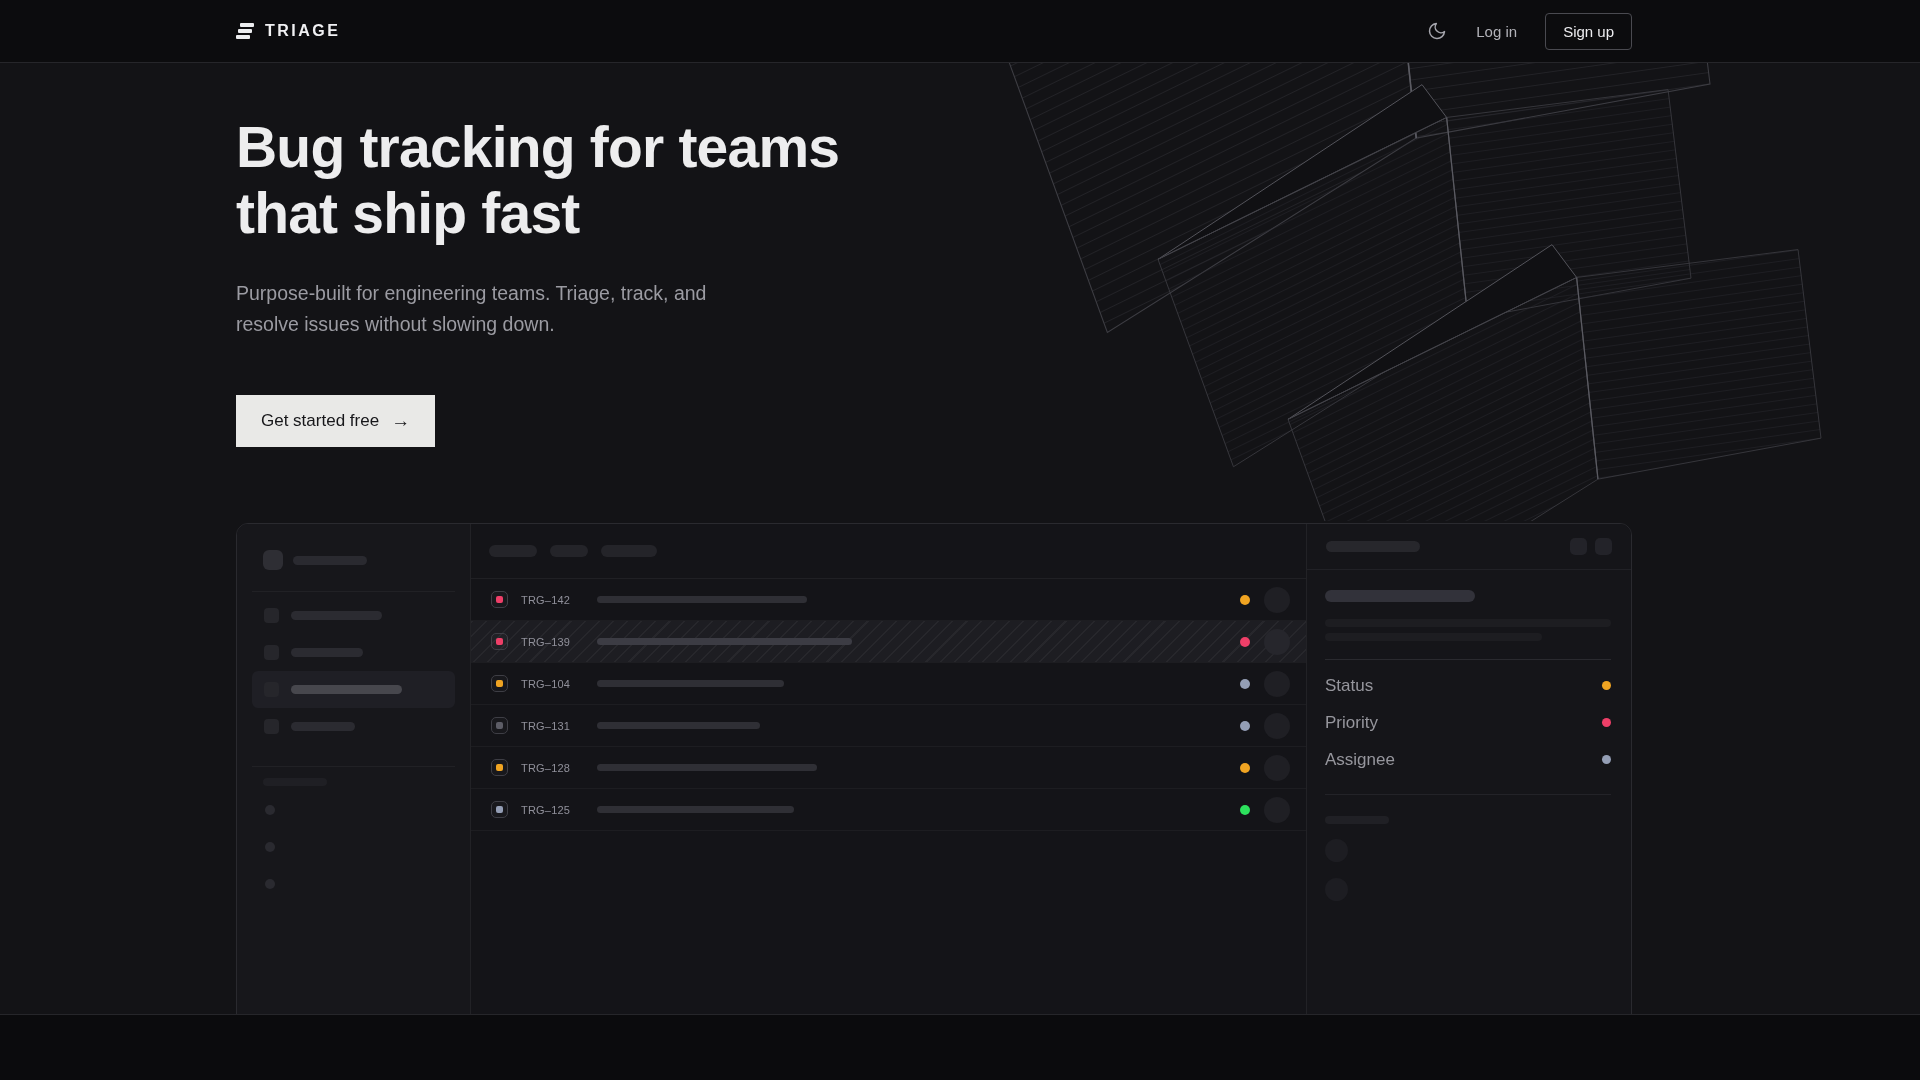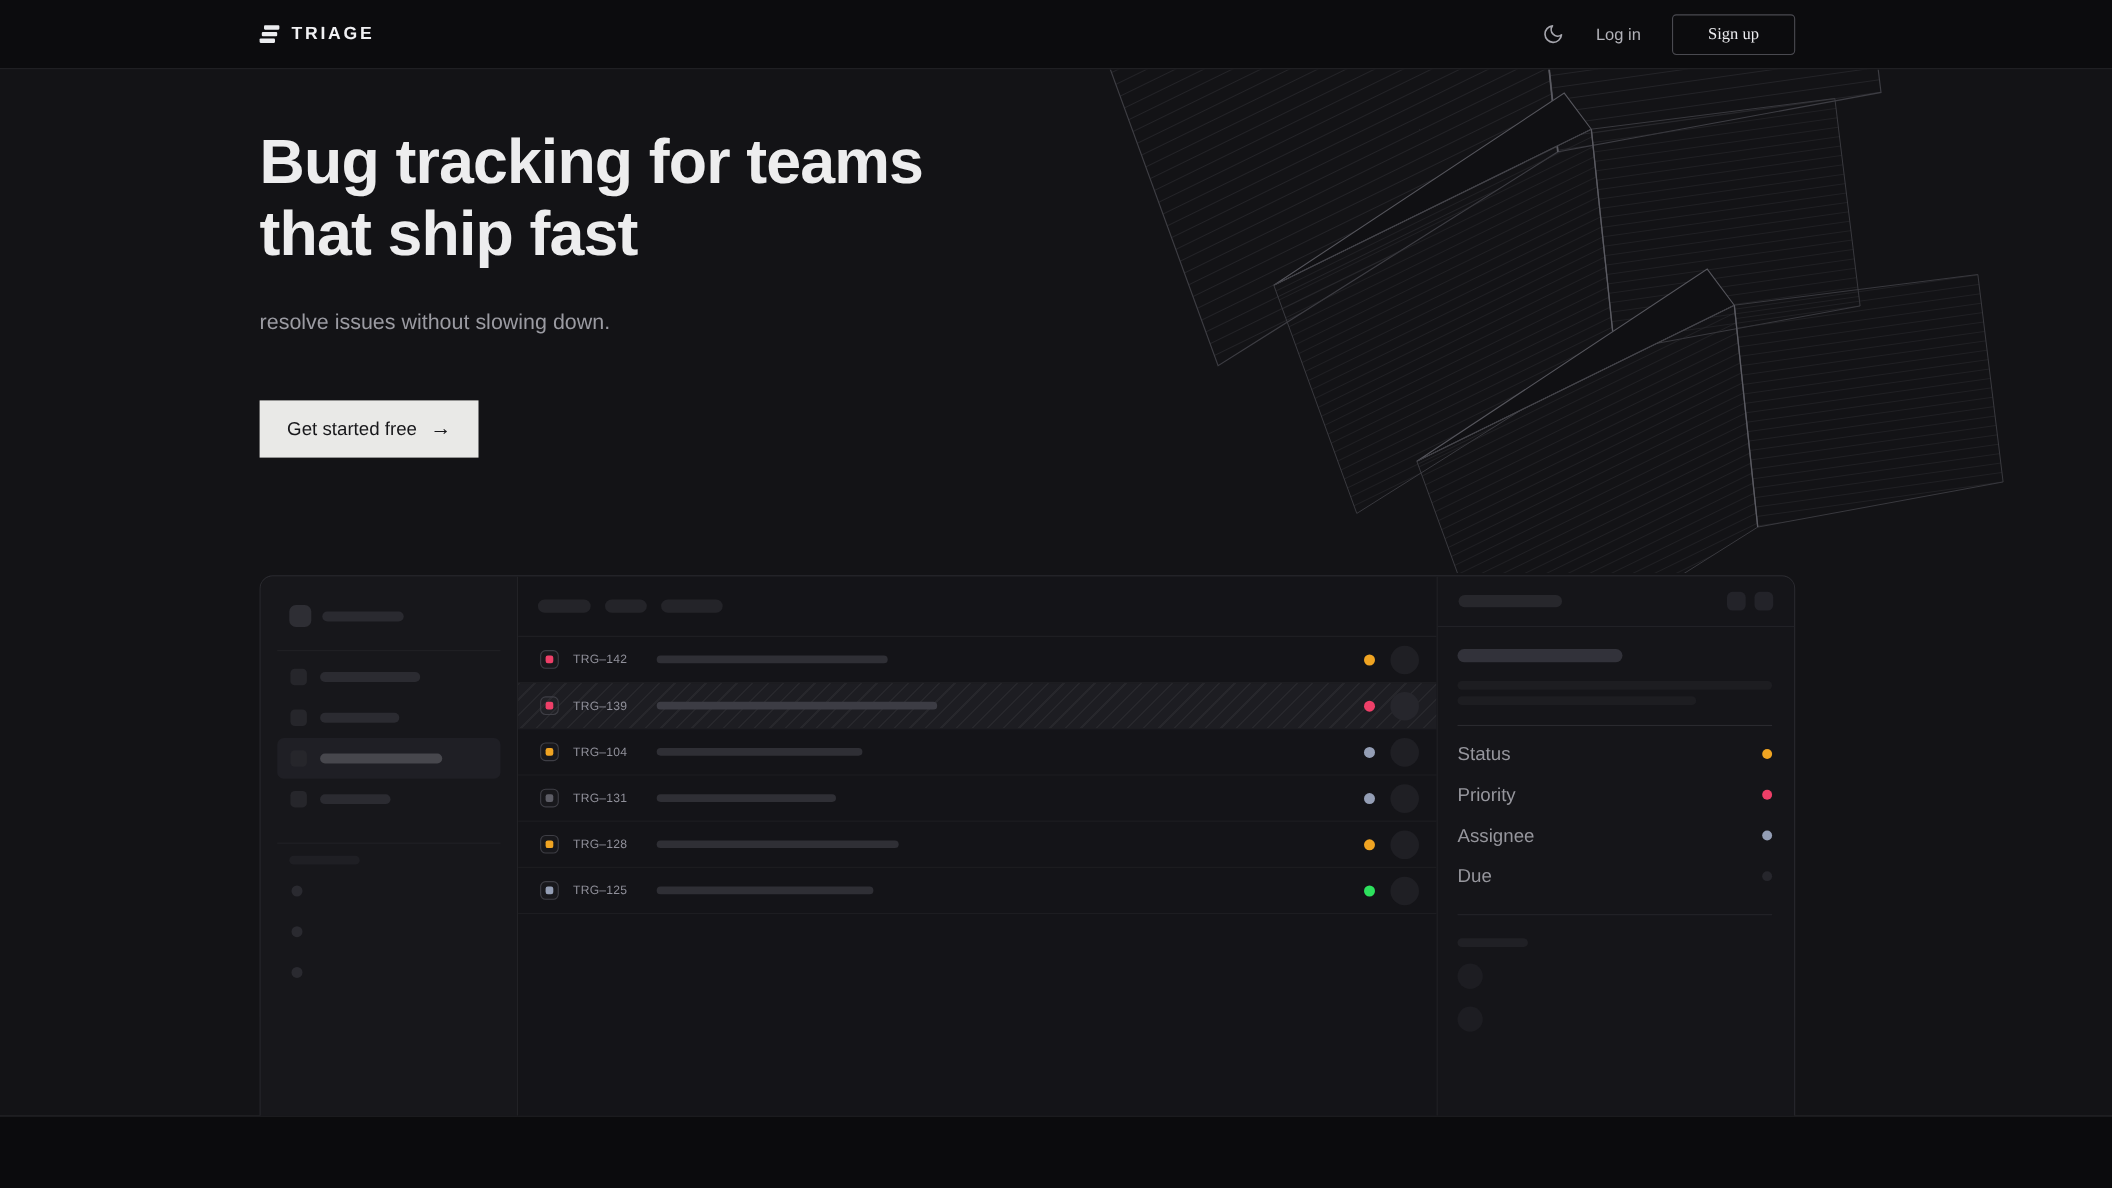--- a/index.html
+++ b/index.html
@@ -11,21 +11,21 @@
          display:flex; align-items:center; padding:0 288px 0 236px; position:relative; z-index:3; }
   .logo { display:flex; align-items:center; gap:11px; cursor:pointer; }
   .logo-mark { display:flex; flex-direction:column; gap:2.5px; width:18px; }
   .logo-mark .bar { height:3.5px; width:14px; background:#ecedef; border-radius:1px; }
   .logo-mark .b1 { margin-left:4px; } .logo-mark .b2 { margin-left:2px; } .logo-mark .b3 { margin-left:0; }
   .brand { font-size:16px; font-weight:700; letter-spacing:2.5px; color:#f1f1f3; }
   .nav-right { margin-left:auto; display:flex; align-items:center; gap:28px; }
   .moon-btn { width:22px; height:22px; display:flex; align-items:center; justify-content:center; cursor:pointer; }
   .login { font-size:15px; color:#b3b3b9; cursor:pointer; }
   .signup { font-size:15px; color:#ededf0; background:transparent; border:1px solid #4a4a50;
-            border-radius:4px; padding:9px 32px; cursor:pointer; font-family:Liberation Serif, serif; }
+            border-radius:4px; padding:9px 17px; cursor:pointer; font-family:Liberation Sans, sans-serif; }
 
   
   .hero { position:relative; height:952px; background:#131316; border-bottom:1px solid #26262a; overflow:hidden; }
   .deco { position:absolute; top:0; left:0; pointer-events:none; z-index:0; }
   .hero-inner { position:relative; z-index:1; padding:52px 0 0 236px; }
   h1 { font-size:57px; line-height:1.15; font-weight:700; letter-spacing:-0.8px; color:#ededee; }
   h1 span { display:block; }
   .subtitle { margin-top:32px; font-size:19.5px; line-height:1.58; color:#9b9ba2; }
   .subtitle span { display:block; }
   .cta { margin-top:55px; height:52px; padding:0 25px; background:#e9e9e7; color:#17171a;
@@ -147,20 +147,21 @@
     <use href="#ribbon" transform="translate(1158,20) scale(0.82)"></use>
     <use href="#ribbon" transform="translate(1288,180) scale(0.82)"></use>
   </svg>
 
   <div class="hero-inner">
     <h1>
       <span>Bug tracking for teams</span>
       <span>that ship fast</span>
     </h1>
     <div class="subtitle">
+      <span>Purpose-built for engineering teams. Triage, track, and</span>
       <span>resolve issues without slowing down.</span>
     </div>
     <button class="cta">
       <span>Get started free</span>
       <span class="arr">→</span>
     </button>
   </div>
 
   <div class="mock-card">
 
@@ -282,24 +283,20 @@
             <div class="f-dot dotc" style="background: rgb(240, 164, 34);"></div>
           </div>
           <div class="field">
             <div class="f-label">Priority</div>
             <div class="f-dot dotc" style="background: rgb(238, 63, 104);"></div>
           </div>
           <div class="field">
             <div class="f-label">Assignee</div>
             <div class="f-dot dotc" style="background: rgb(148, 158, 181);"></div>
           </div>
-          <div class="field">
-            <div class="f-label">Due</div>
-            <div class="f-dot dotc" style="background: rgb(38, 38, 44);"></div>
-          </div>
         </div>
         <div class="pn-div2"></div>
         <div class="pn-bar"></div>
         <div class="pn-circle c1"></div>
         <div class="pn-circle c2"></div>
       </div>
     </div>
   </div>
 </div>
 

